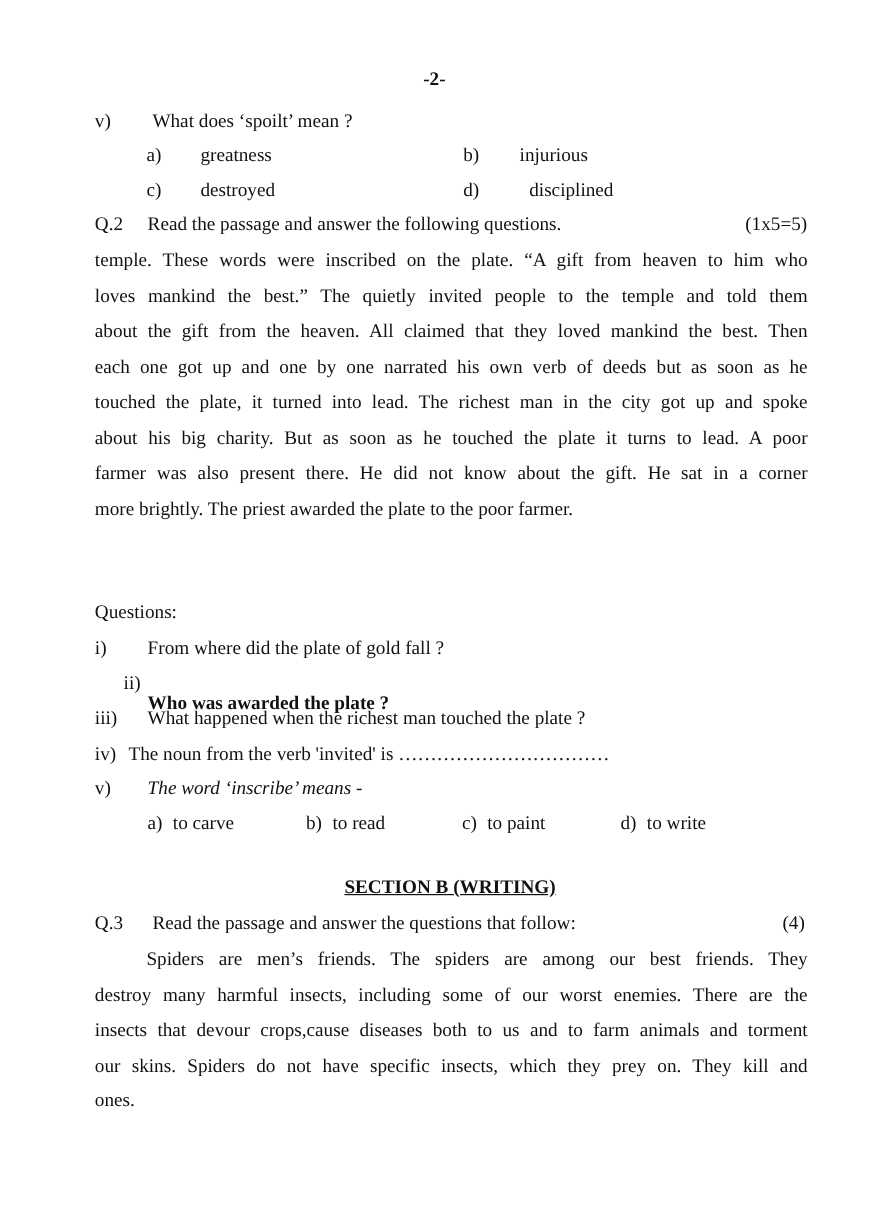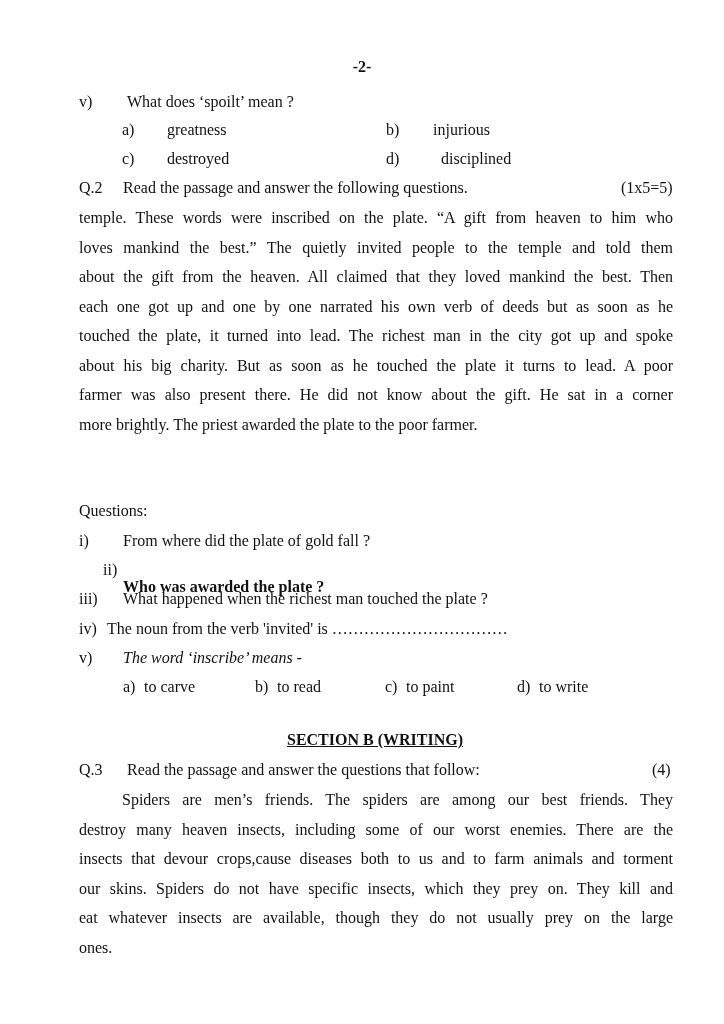--- a/index.html
+++ b/index.html
@@ -83,20 +83,19 @@
   <div class="abs" style="left:539px; top:678px;">to write</div>
 
   <div class="abs section-title" style="top:731px;">SECTION B (WRITING)</div>
 
   <div class="abs" style="left:79px; top:761px;">Q.3</div>
   <div class="abs" style="left:127px; top:761px;">Read the passage and answer the questions that follow:</div>
   <div class="abs bold" style="left:652px; top:761px;">(4)</div>
 
   <div class="para" style="top:785px;">
     <span class="line indent">Spiders are men’s friends. The spiders are among our best friends. They</span>
-    <span class="line">destroy many heaven insects, including some of our worst enemies. There are the</span>
+    <span class="line">destroy many harmful insects, including some of our worst enemies. There are the</span>
     <span class="line">insects that devour crops,cause diseases both to us and to farm animals and torment</span>
     <span class="line">our skins. Spiders do not have specific insects, which they prey on. They kill and</span>
-    <span class="line">eat whatever insects are available, though they do not usually prey on the large</span>
     <span class="line last">ones.</span>
   </div>
 
 </div>
 
 </body></html>

